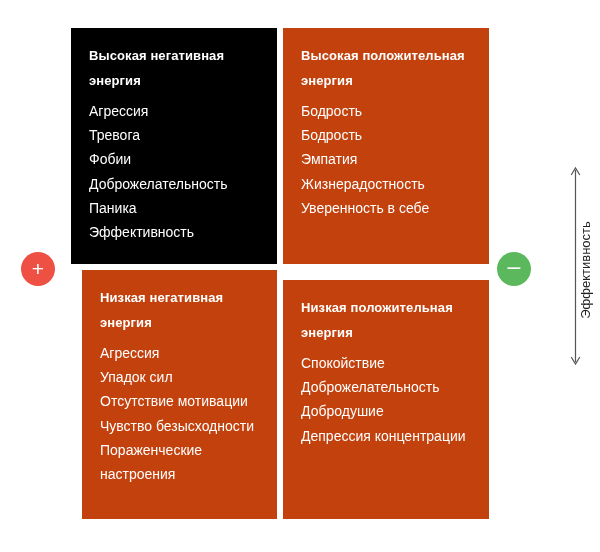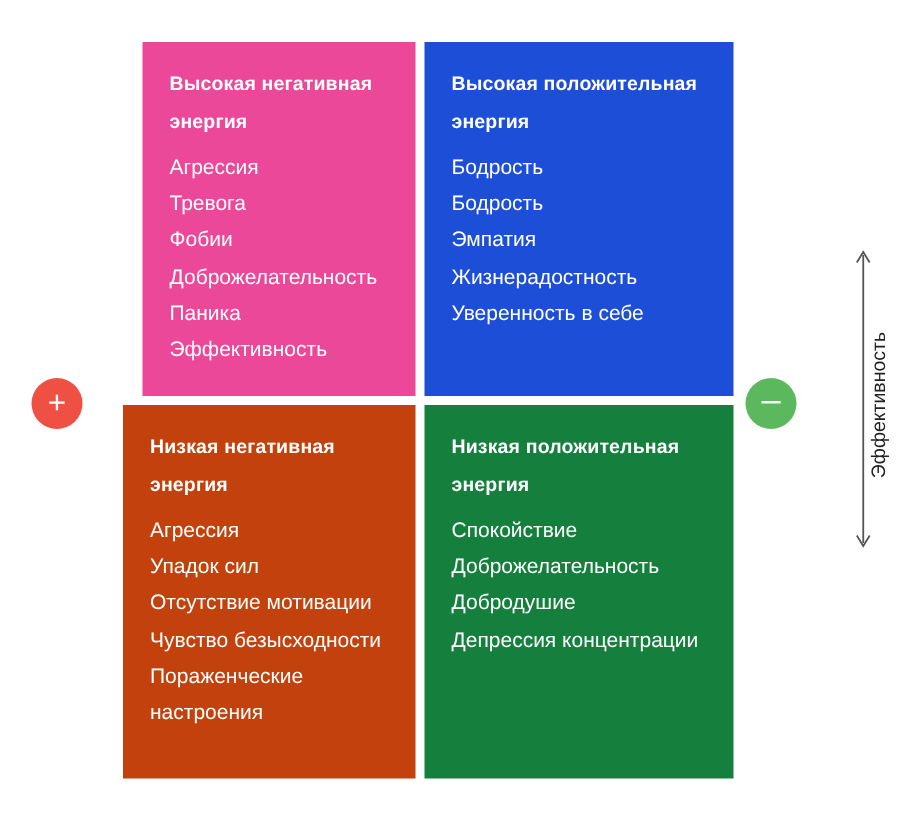--- a/index.html
+++ b/index.html
@@ -110,33 +110,33 @@
     height: 202px;
   }
 </style>
 </head>
 <body>
 
 <div id="canvas">
 
   <div class="matrix">
 
-    <div class="quadrant" id="q-high-negative" style="background: #ec4899; margin-left: 24px;">
+    <div class="quadrant" id="q-high-negative" style="background: #000000;">
       <h2 class="q-title">Высокая негативная энергия</h2>
       <ul class="q-list">
         <li>Агрессия</li>
         <li>Тревога</li>
         <li>Фобии</li>
         <li>Доброжелательность</li>
         <li>Паника</li>
         <li>Эффективность</li>
       </ul>
     </div>
 
-    <div class="quadrant" id="q-high-positive" style="background: #1d4ed8;">
+    <div class="quadrant" id="q-high-positive" style="background: #c2410c;">
       <h2 class="q-title">Высокая положительная энергия</h2>
       <ul class="q-list">
         <li>Бодрость</li>
         <li>Бодрость</li>
         <li>Эмпатия</li>
         <li>Жизнерадостность</li>
         <li>Уверенность в себе</li>
       </ul>
     </div>
 
@@ -144,21 +144,21 @@
       <h2 class="q-title">Низкая негативная энергия</h2>
       <ul class="q-list">
         <li>Агрессия</li>
         <li>Упадок сил</li>
         <li>Отсутствие мотивации</li>
         <li>Чувство безысходности</li>
         <li>Пораженческие настроения</li>
       </ul>
     </div>
 
-    <div class="quadrant" id="q-low-positive" style="background: #15803d;">
+    <div class="quadrant" id="q-low-positive" style="background: #c2410c; margin-top: 10px;">
       <h2 class="q-title">Низкая положительная энергия</h2>
       <ul class="q-list">
         <li>Спокойствие</li>
         <li>Доброжелательность</li>
         <li>Добродушие</li>
         <li>Депрессия концентрации</li>
       </ul>
     </div>
 
   </div>

